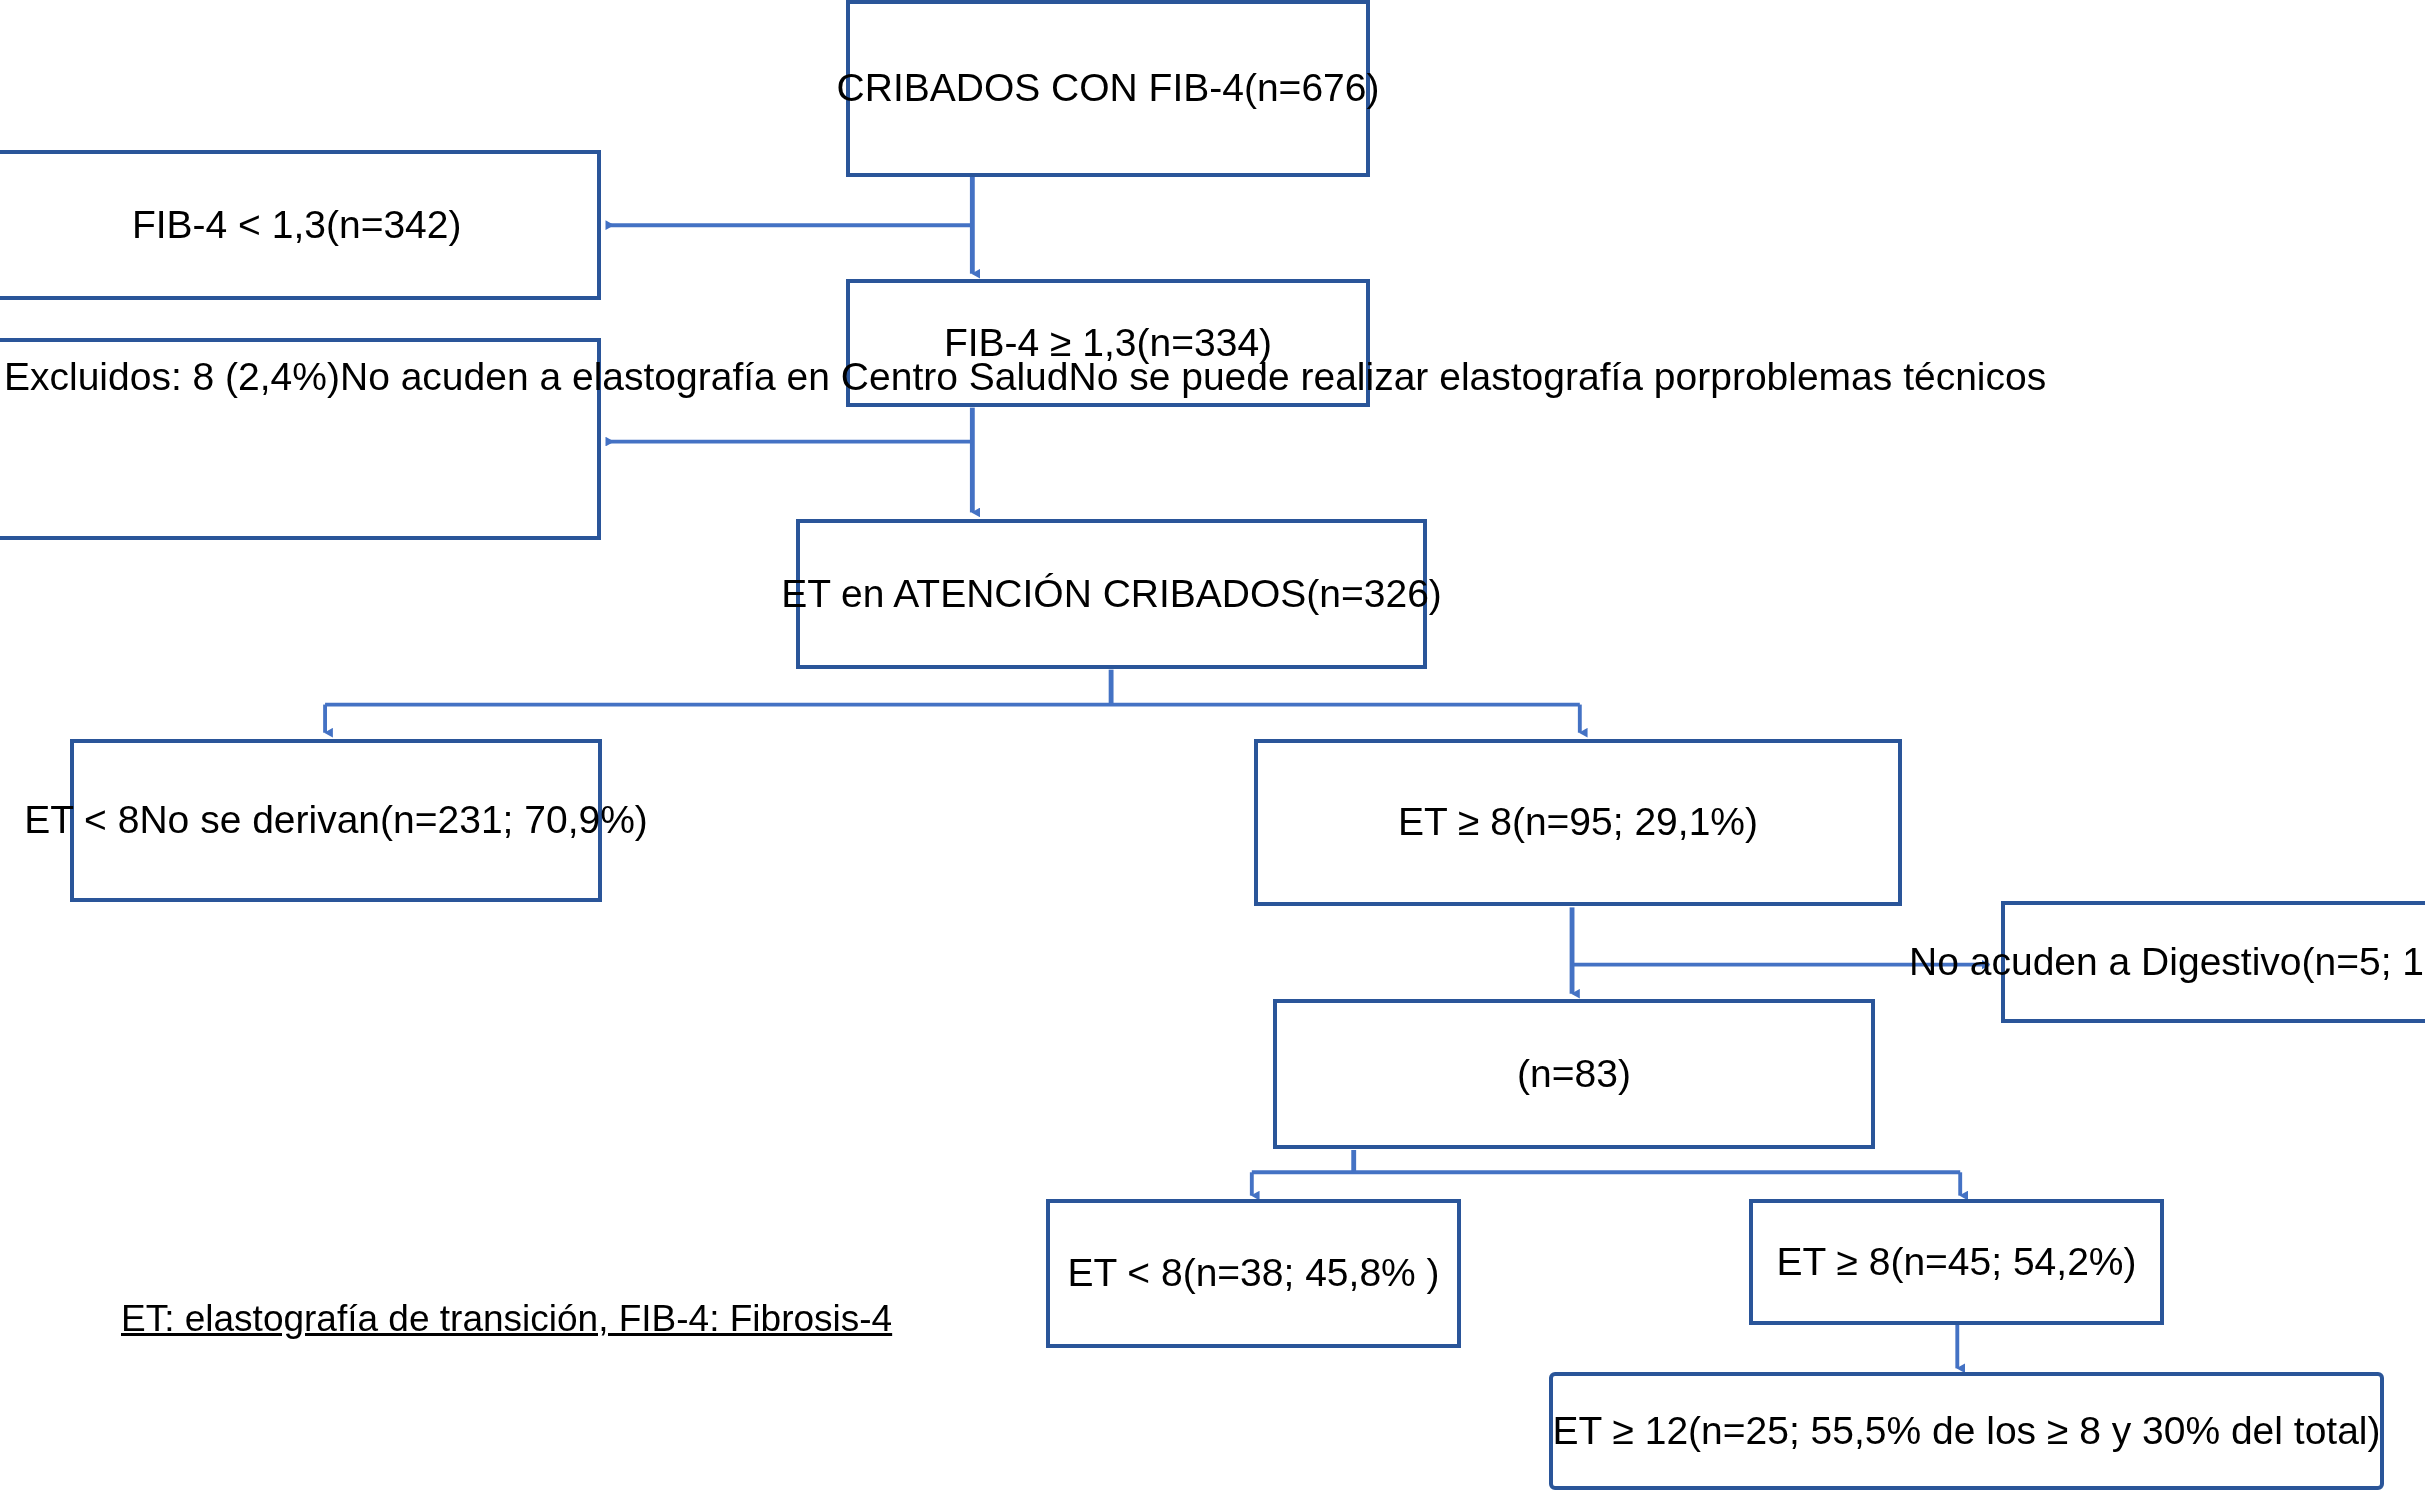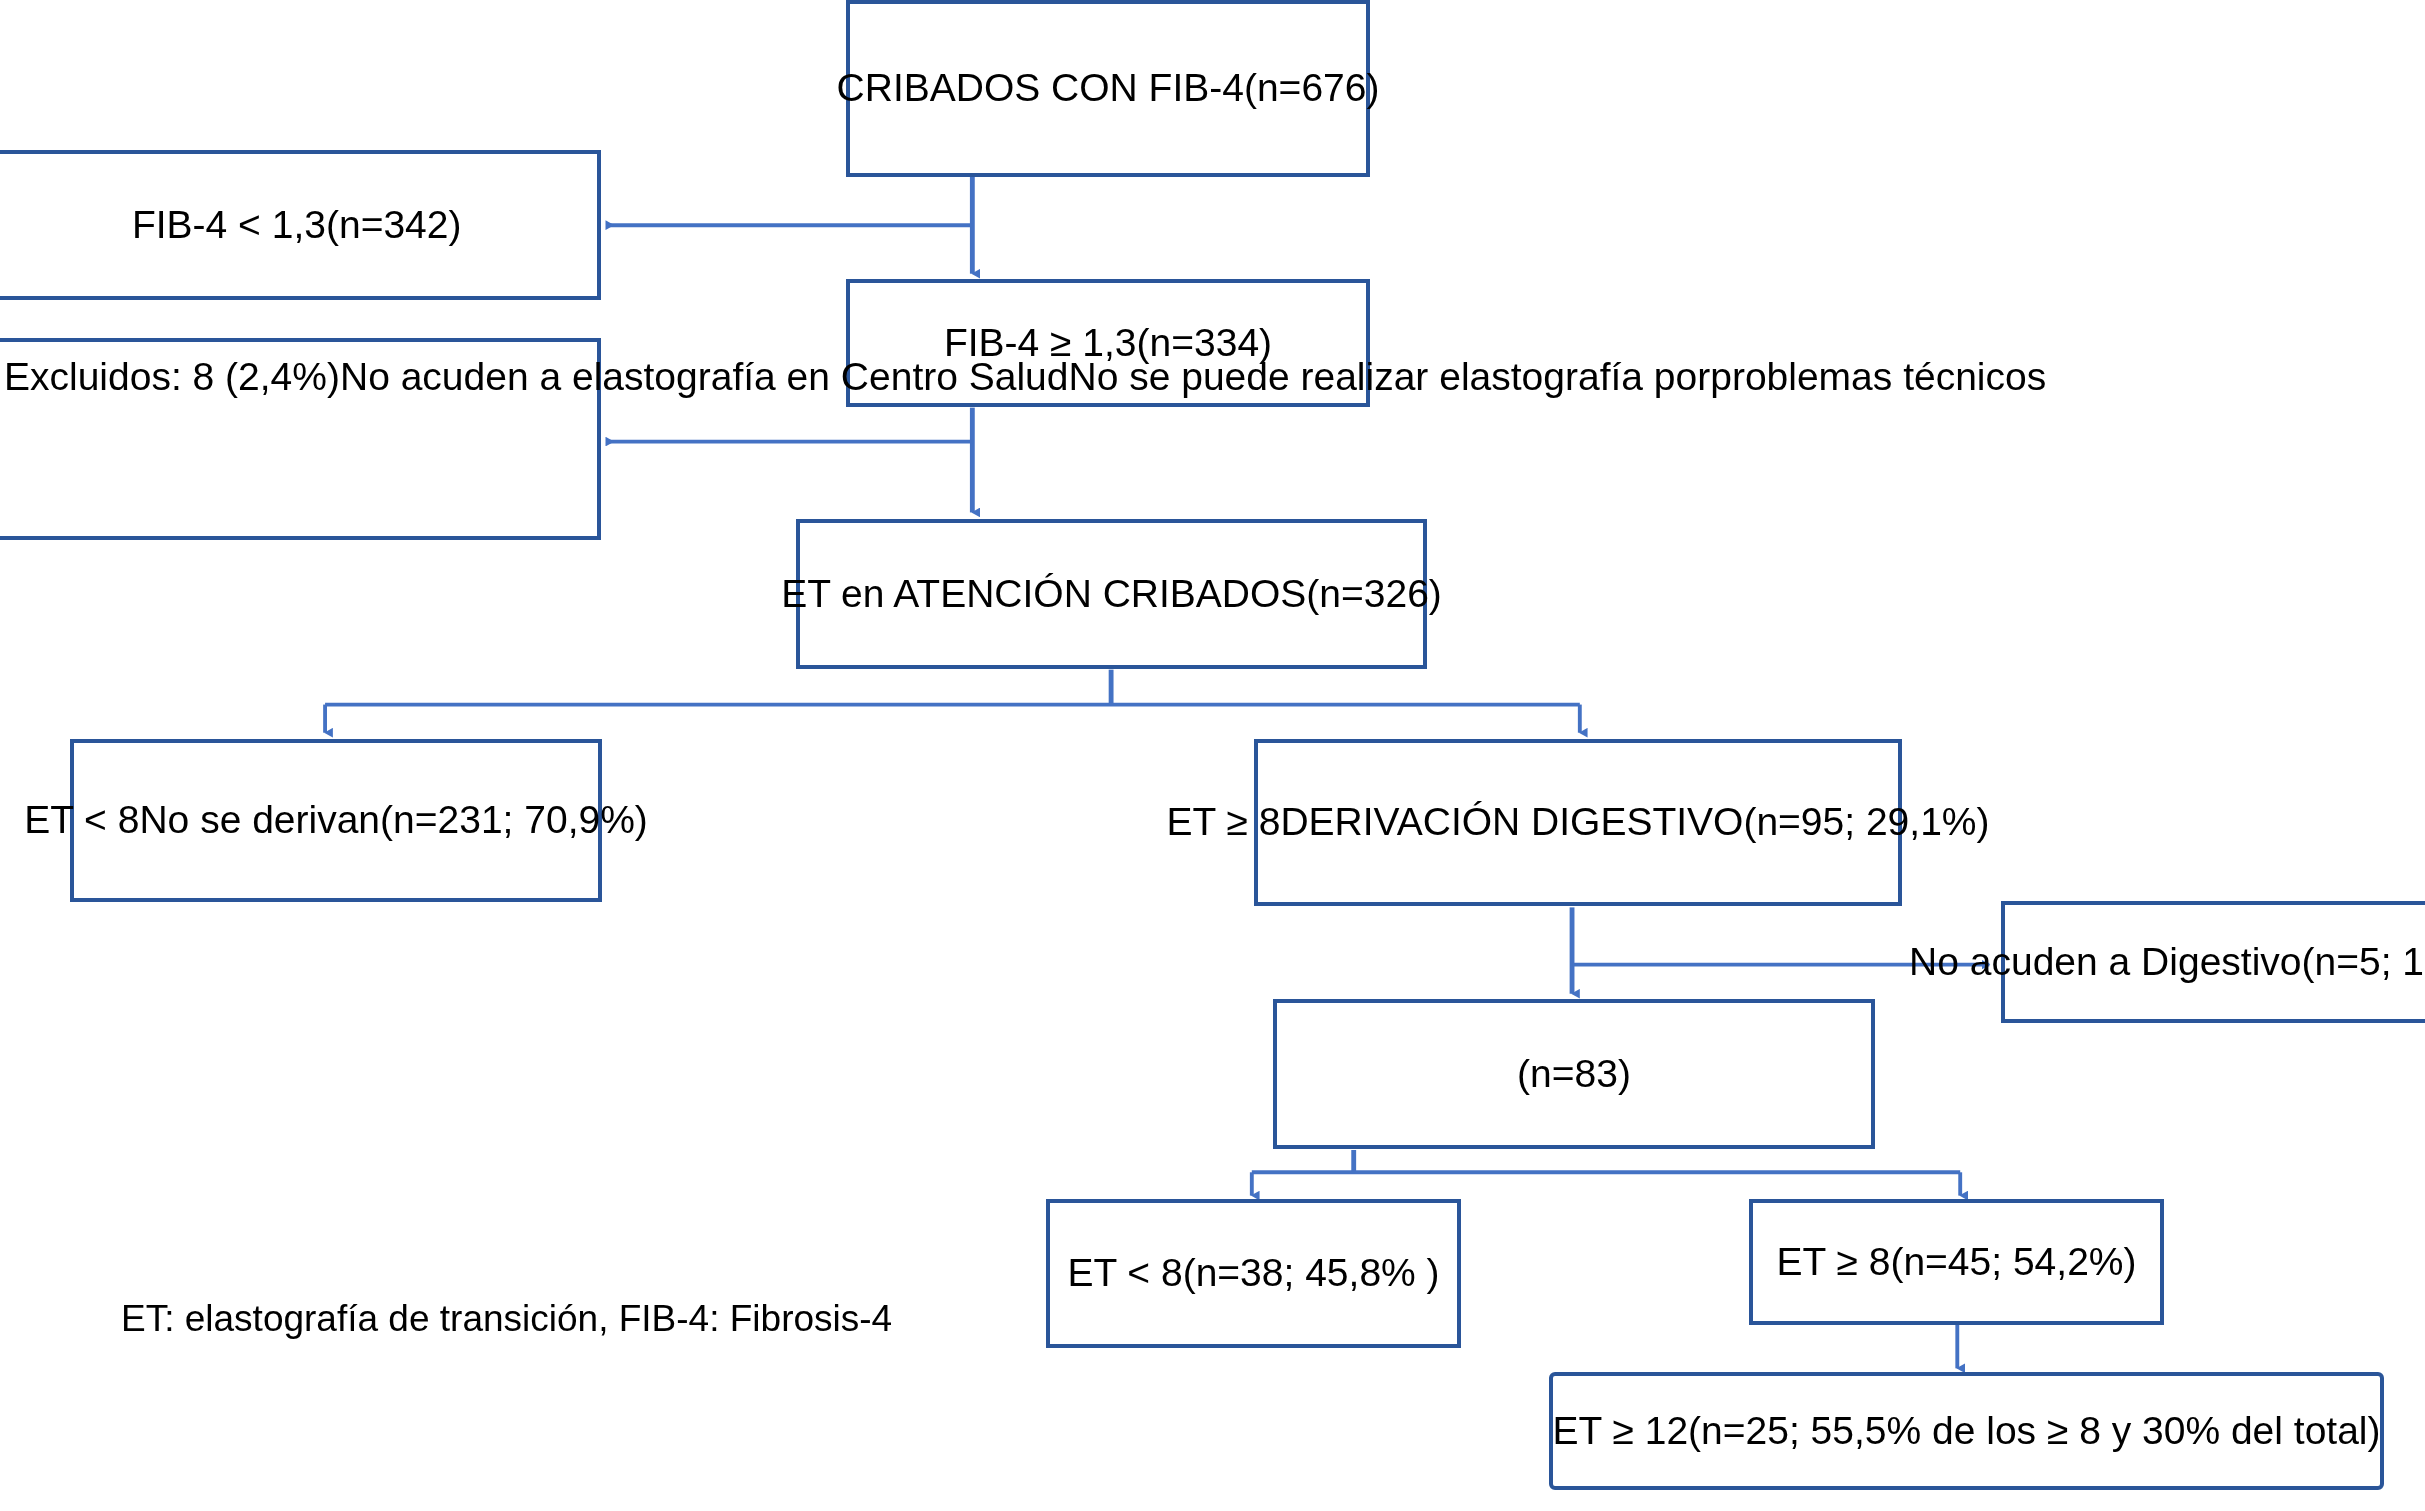--- a/index.html
+++ b/index.html
@@ -60,20 +60,21 @@
     height: 1512px;
     z-index: 1;
     pointer-events: none;
   }
   .legend {
     position: absolute;
     font-size: 37px;
     color: #000000;
     white-space: pre;
     z-index: 3;
+    text-decoration: underline;
   }
 </style>
 </head>
 <body>
 
 <div id="canvas">
 
   <svg id="wires" viewBox="0 0 2500 1558">
     <defs>
       <marker id="arrow-down" markerWidth="10" markerHeight="10" refX="5" refY="8" orient="auto" markerUnits="userSpaceOnUse">
@@ -141,21 +142,20 @@
   </div>
 
   <div class="node" style="left:70px; top:739px; width:532px; height:163px;">
     <span class="line">ET &lt; 8</span>
     <span class="line">No se derivan</span>
     <span class="line">(n=231; 70,9%)</span>
   </div>
 
   <div class="node" style="left:1254px; top:739px; width:648px; height:167px;">
     <span class="line">ET ≥ 8</span>
-    <span class="line">DERIVACIÓN DIGESTIVO</span>
     <span class="line">(n=95; 29,1%)</span>
   </div>
 
   <div class="node" style="left:2001px; top:901px; width:433px; height:122px;">
     <span class="line">No acuden a Digestivo</span>
     <span class="line">(n=5; 12,6%)</span>
   </div>
 
   <div class="node" style="left:1273px; top:999px; width:602px; height:150px;">
     <span class="line">(n=83)</span>

